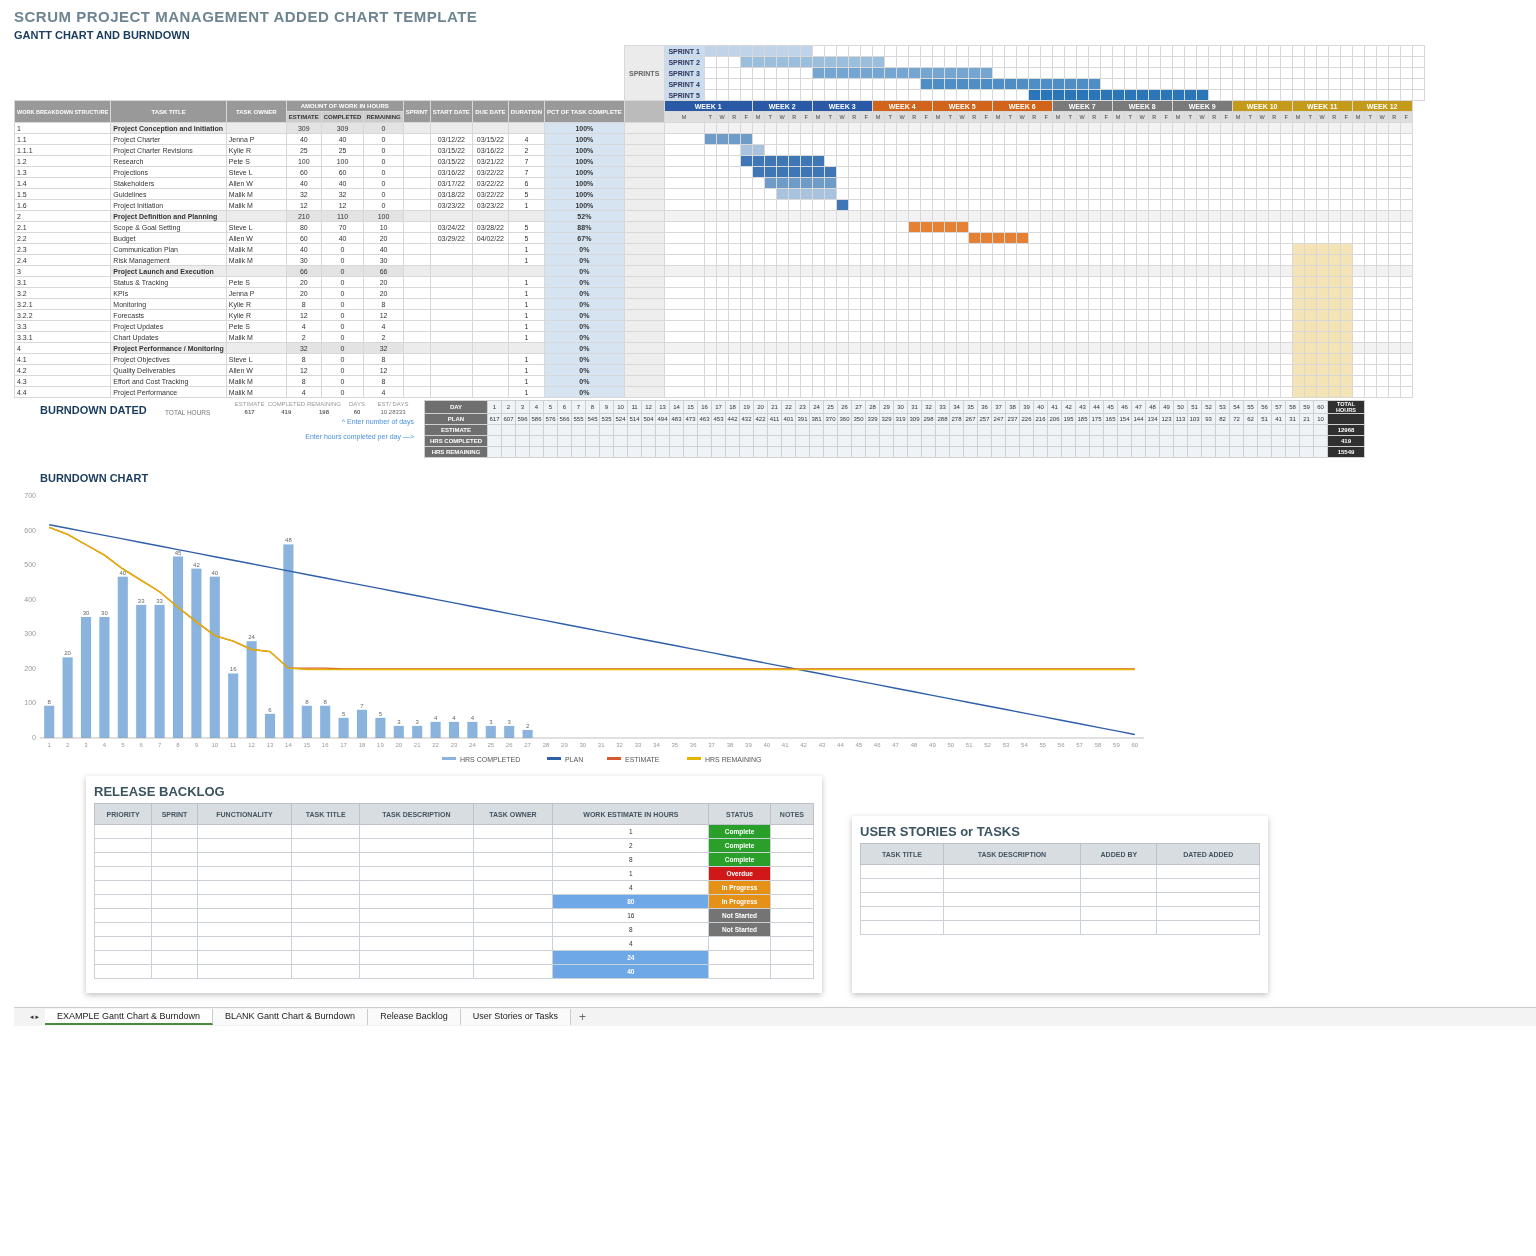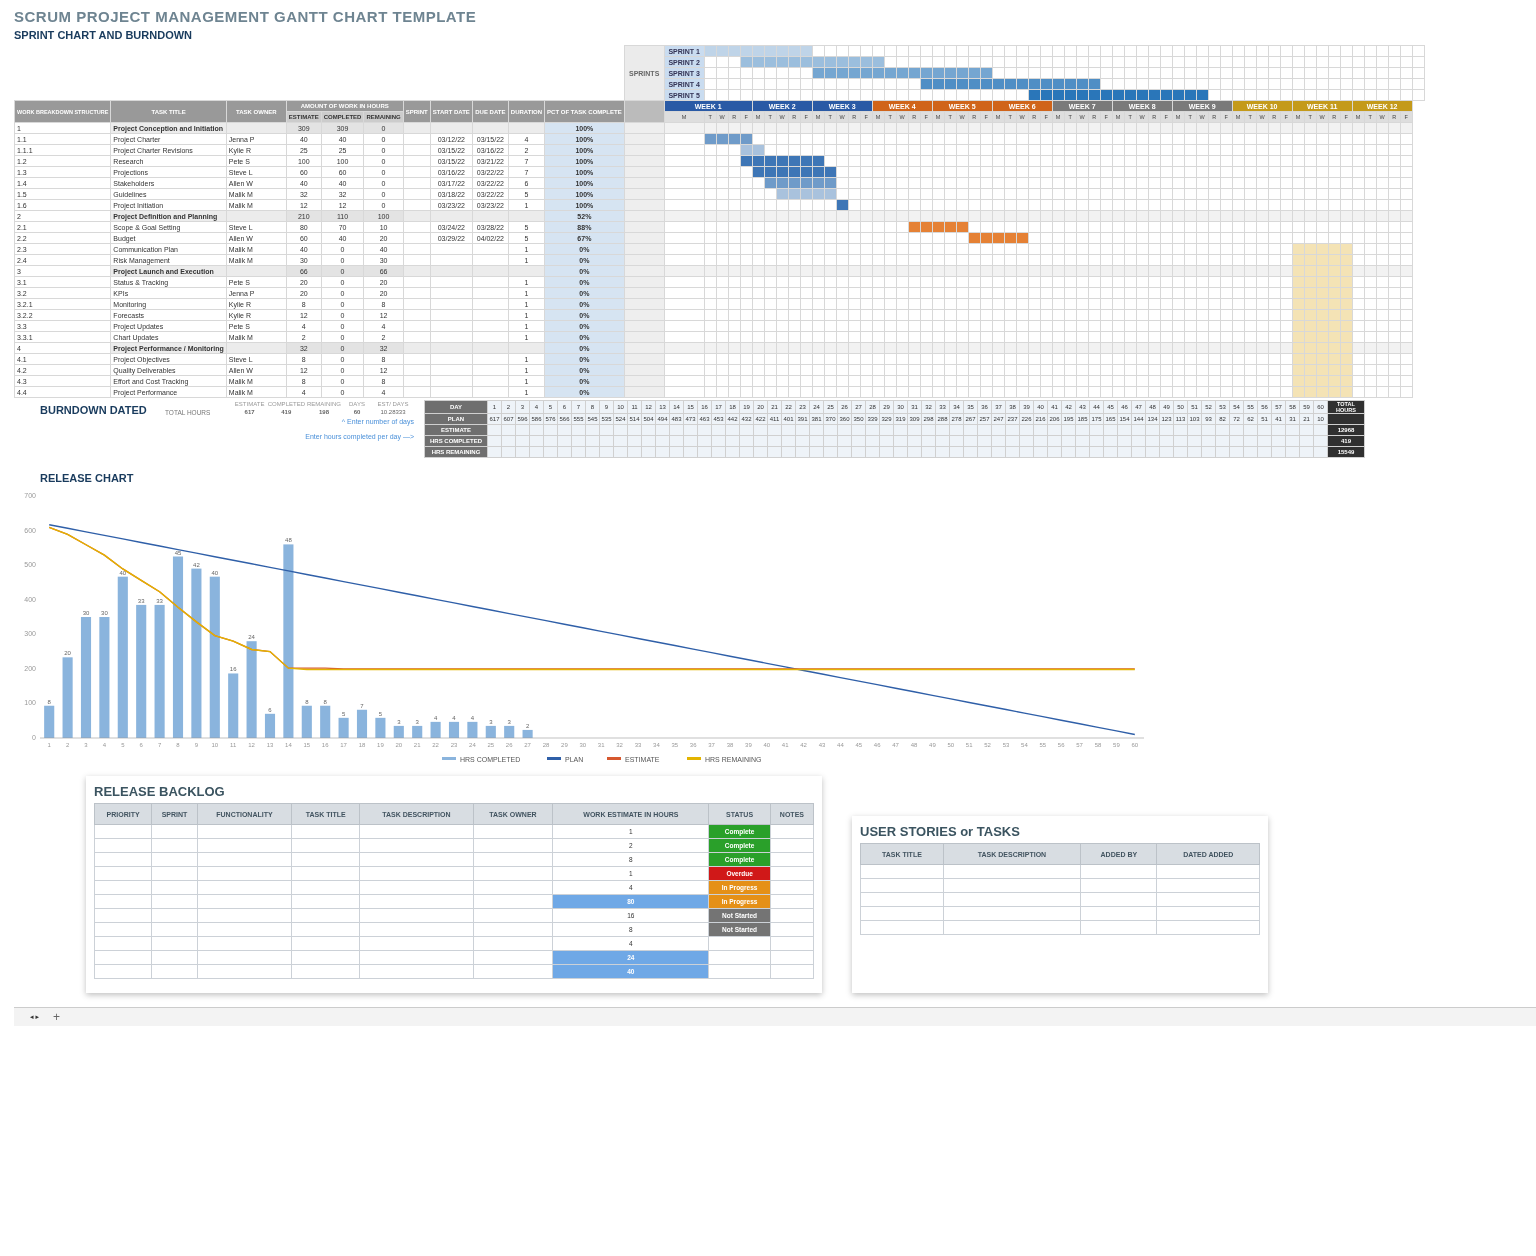--- a/index.html
+++ b/index.html
@@ -45,22 +45,22 @@
 .sheettab{padding:2px 12px;font-size:9px;color:#222;border-right:1px solid #ccc;background:#fafafa;cursor:pointer;}
 .sheettab.active{background:#fff;font-weight:normal;border-bottom:2px solid #4a8a3a;}
 .addtab{padding:0 8px;color:#666;font-size:12px;}
 
 
 .chartwrap{position:relative;height:280px;width:1160px;margin-left:-2px;}
 </style>
 </head>
 <body>
 
-<div class="title-main">SCRUM PROJECT MANAGEMENT GANTT CHART TEMPLATE</div>
-<div class="title-sub">SPRINT CHART AND BURNDOWN</div>
+<div class="title-main">SCRUM PROJECT MANAGEMENT ADDED CHART TEMPLATE</div>
+<div class="title-sub">GANTT CHART AND BURNDOWN</div>
 
 <div id="gantt-anchor">
     <table class="tbl">
       <tbody>
         <tr>
           <td style="border:none" colspan="11"></td>
           <td rowspan="5" class="sprintcell" style="width:40px;vertical-align:middle">SPRINTS</td>
           <td class="sprintlab" style="width:40px">SPRINT 1</td>
           <td class="weekcell" style="background:#bfd4e8;width:12px"></td>
           <td class="weekcell" style="background:#bfd4e8;width:12px"></td>
@@ -2720,21 +2720,21 @@
             <td class="bdcell"></td>
             <td class="bdcell"></td>
             <td class="bdcell"></td>
             <td class="bddark">15549</td>
           </tr>
         </tbody>
       </table>
     </div>
 </div>
 
-<div class="section-head">RELEASE CHART</div>
+<div class="section-head">BURNDOWN CHART</div>
 <div class="chartwrap">
   <svg id="burnsvg" width="1160" height="280">
       <text x="24" y="252" text-anchor="end" font-size="7" fill="#999">0</text>
       <text x="24" y="217.42857142857144" text-anchor="end" font-size="7" fill="#999">100</text>
       <text x="24" y="182.85714285714286" text-anchor="end" font-size="7" fill="#999">200</text>
       <text x="24" y="148.28571428571428" text-anchor="end" font-size="7" fill="#999">300</text>
       <text x="24" y="113.71428571428572" text-anchor="end" font-size="7" fill="#999">400</text>
       <text x="24" y="79.14285714285714" text-anchor="end" font-size="7" fill="#999">500</text>
       <text x="24" y="44.571428571428584" text-anchor="end" font-size="7" fill="#999">600</text>
       <text x="24" y="10" text-anchor="end" font-size="7" fill="#999">700</text>
@@ -3047,14 +3047,20 @@
             <td></td>
             <td></td>
           </tr>
         </tbody>
       </table>
   </div>
 </div>
 
 <div class="sheettabs" style="margin-top:14px;">
   <span style="margin-right:6px;">◂ ▸</span>
+  <div id="tabs-holder" style="display:flex;">
+      <div class="sheettab active">EXAMPLE Gantt Chart &amp; Burndown</div>
+      <div class="sheettab">BLANK Gantt Chart &amp; Burndown</div>
+      <div class="sheettab">Release Backlog</div>
+      <div class="sheettab">User Stories or Tasks</div>
+    </div>
   <span class="addtab">+</span>
 </div>
 
 </body></html>

